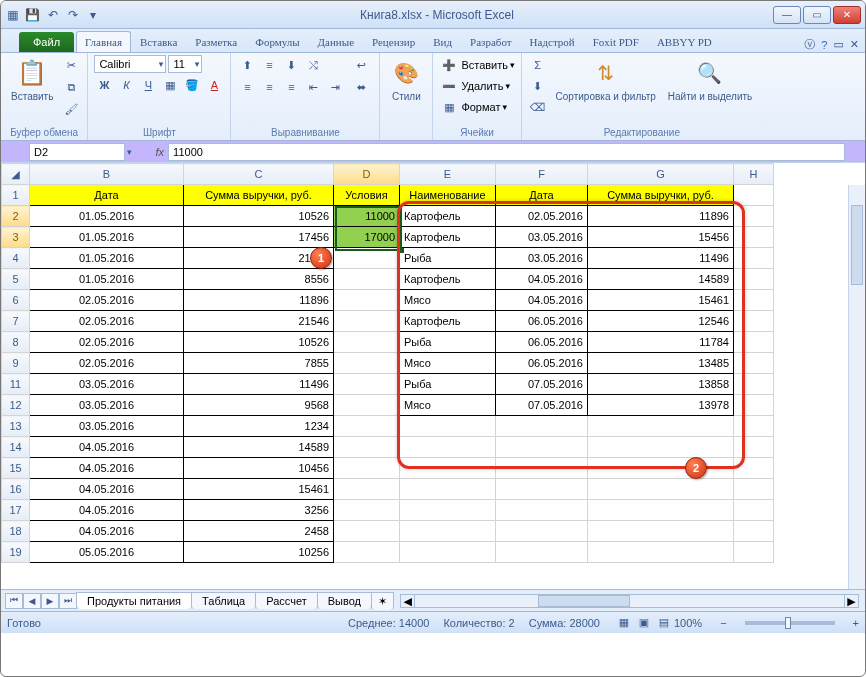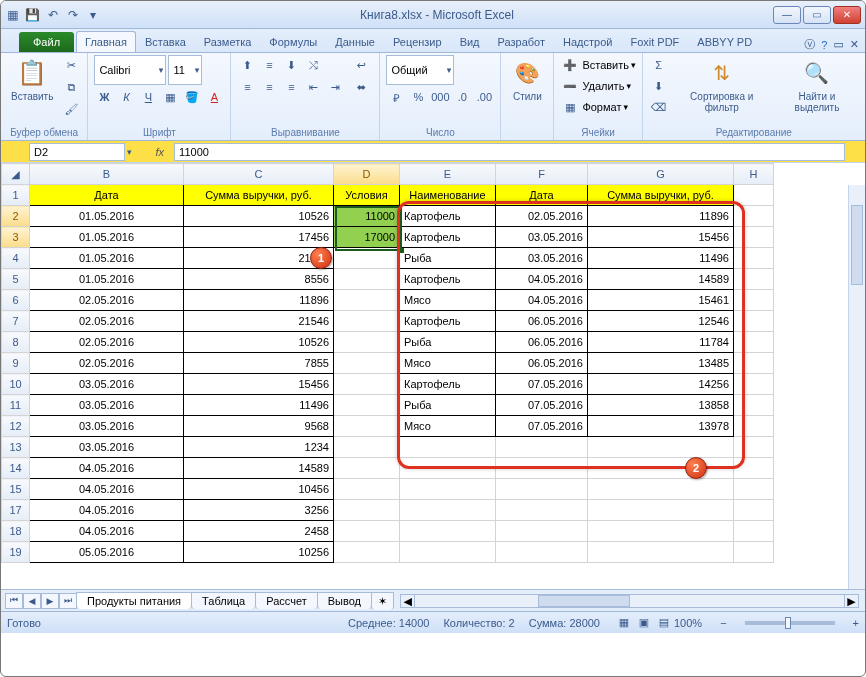--- a/index.html
+++ b/index.html
@@ -6,37 +6,37 @@
   body { font-family: "Segoe UI", Tahoma, sans-serif; font-size: 11px; background: #fff; overflow: hidden; width: 866px; height: 677px; position: relative; border: 1px solid #777; border-radius: 6px; }
   .titlebar { height: 28px; background: linear-gradient(#e8f0fb, #cfe0f7); display: flex; align-items: center; padding: 0 4px; border-bottom: 1px solid #9fb8d9; }
   .qat { display: flex; align-items: center; gap: 4px; }
   .qat .icon { width: 16px; height: 16px; display: flex; align-items: center; justify-content: center; font-size: 12px; color: #3b5b8c; }
   .title { flex: 1; text-align: center; font-size: 12px; color: #3b5b8c; }
   .winbtns { display: flex; gap: 2px; }
   .winbtn { width: 28px; height: 18px; border: 1px solid #6a87b8; border-radius: 3px; display: flex; align-items: center; justify-content: center; font-size: 10px; background: linear-gradient(#f2f6fc,#d6e3f5); color: #3b5b8c;}
   .winbtn.close { background: linear-gradient(#f08080,#d04030); color: #fff; border-color: #a03020;}
   .ribbon-tabs { height: 24px; background: linear-gradient(#e4eefb,#d9e7fa); display: flex; align-items: flex-end; padding-left: 18px; border-bottom: 1px solid #9fb8d9;}
   .file-tab { background: linear-gradient(#2a8a2a,#1d6a1d); color: #fff; padding: 4px 14px; border-radius: 3px 3px 0 0; font-size: 11px; margin-right: 2px;}
-  .rtab { padding: 4px 8px; color: #3b5b8c; font-size: 11px; border: 1px solid transparent; border-bottom: none; border-radius: 3px 3px 0 0;}
+  .rtab { padding: 4px 8px; color: #3b5b8c; font-size: 11px; border: 1px solid transparent; border-bottom: none; border-radius: 3px 3px 0 0; font-family: Liberation Serif, serif;}
   .rtab.active { background: #f4f8fe; border-color: #9fb8d9;}
   .rtab-right { margin-left: auto; display: flex; align-items: center; gap: 6px; padding-right: 6px; color: #3b5b8c;}
   .ribbon { height: 88px; background: linear-gradient(#f4f8fe,#e4eefb); border-bottom: 1px solid #9fb8d9; display: flex; }
   .rgroup { border-right: 1px solid #c3d4ec; padding: 2px 6px 0 6px; display: flex; flex-direction: column; align-items: center; justify-content: space-between;}
   .rgroup .body { display: flex; align-items: flex-start; gap: 4px; flex: 1;}
   .rgroup .label { font-size: 10px; color: #5a7bad; padding-bottom: 2px;}
   .bigbtn { display: flex; flex-direction: column; align-items: center; gap: 2px; padding: 2px 4px; color: #3b5b8c; font-size: 10px;}
   .bigbtn .ic { width: 32px; height: 32px; font-size: 24px; display: flex; align-items: center; justify-content: center; color: #d08a2a;}
   .smallcol { display: flex; flex-direction: column; gap: 2px; }
   .smallrow { display: flex; gap: 2px; align-items: center;}
   .sbtn { width: 20px; height: 20px; display: flex; align-items: center; justify-content: center; font-size: 11px; color: #3b5b8c; border-radius: 2px;}
-  .combo { border: 1px solid #a6bcd9; background: #fff; height: 30px; display: flex; align-items: center; padding: 0 14px 0 4px; font-size: 11px; position: relative;}
+  .combo { border: 1px solid #a6bcd9; background: #fff; height: 18px; display: flex; align-items: center; padding: 0 14px 0 4px; font-size: 11px; position: relative;}
   .combo::after { content: "▾"; position: absolute; right: 2px; font-size: 9px; color: #3b5b8c;}
-  .namebox-row { height: 22px; display: flex; align-items: center; border-bottom: 1px solid #c3d4ec; background: #fde047;}
+  .namebox-row { height: 22px; display: flex; align-items: center; border-bottom: 1px solid #c3d4ec; background: #c4b5fd;}
   .namebox { width: 96px; border: 1px solid #a6bcd9; background: #fff; height: 18px; margin-left: 28px; display: flex; align-items: center; padding: 0 4px; font-size: 11px;}
-  .fx { margin: 0 10px 0 24px; font-style: italic; color: #555;}
+  .fx { margin: 0 4px 0 24px; font-style: italic; color: #555;}
   .fbar { flex: 1; border: 1px solid #a6bcd9; background: #fff; height: 18px; margin-right: 20px; padding: 0 4px; font-size: 11px; display: flex; align-items: center;}
   .grid-area { position: relative; height: 426px; overflow: hidden; background: #fff;}
   table.grid { border-collapse: collapse; table-layout: fixed; position: absolute; left: 0; top: 0;}
   table.grid th, table.grid td { border: 1px solid #d4d4d4; height: 21px; font-size: 11px; padding: 0 4px; overflow: hidden; white-space: nowrap;}
   table.grid th { background: linear-gradient(#f7f9fc,#e6edf7); color: #3b5b8c; font-weight: normal; text-align: center;}
   table.grid th.corner { width: 28px; background: linear-gradient(#f7f9fc,#e6edf7);}
   table.grid th.rowh { width: 28px; text-align: center; background: linear-gradient(#f7f9fc,#e6edf7);}
   table.grid th.colh.active, table.grid th.rowh.active { background: linear-gradient(#fef3d1,#fbdc8b); color: #8a5a00;}
   .cell-header-yellow { background: #ffff00; text-align: center; font-weight: normal; margin-left: 37px;}
   .cell-green { background: #92d050;}
@@ -156,35 +156,20 @@
       </div>
       <div class="smallcol">
         <div class="sbtn" style="width:24px">↩</div>
         <div class="sbtn" style="width:24px">⬌</div>
       </div>
     </div>
     <div class="label">Выравнивание</div>
   </div>
   <div class="rgroup">
     <div class="body">
-      <div class="smallcol">
-        <div class="combo" style="width:68px">Общий</div>
-        <div class="smallrow">
-            <div class="sbtn">₽</div>
-            <div class="sbtn">%</div>
-            <div class="sbtn">000</div>
-            <div class="sbtn">.0</div>
-            <div class="sbtn">.00</div>
-          </div>
-      </div>
-    </div>
-    <div class="label">Число</div>
-  </div>
-  <div class="rgroup">
-    <div class="body">
         <div class="bigbtn">
           <div class="ic" style="font-size:20px">🎨</div>
           <span>Стили</span>
         </div>
       </div>
     <div class="label">&nbsp;</div>
   </div>
   <div class="rgroup">
     <div class="body">
       <div class="smallcol" style="gap:1px">
@@ -331,30 +316,20 @@
           <th class="rowh">9</th>
           <td class="cell-center thickborder">02.05.2016</td>
           <td class="cell-right thickborder">7855</td>
           <td class="cell-right"></td>
           <td class="cell-left thickborder">Мясо</td>
           <td class="cell-right thickborder">06.05.2016</td>
           <td class="cell-right thickborder">13485</td>
           <td class=""></td>
         </tr>
         <tr>
-          <th class="rowh">10</th>
-          <td class="cell-center thickborder">03.05.2016</td>
-          <td class="cell-right thickborder">15456</td>
-          <td class="cell-right"></td>
-          <td class="cell-left thickborder">Картофель</td>
-          <td class="cell-right thickborder">07.05.2016</td>
-          <td class="cell-right thickborder">14256</td>
-          <td class=""></td>
-        </tr>
-        <tr>
           <th class="rowh">11</th>
           <td class="cell-center thickborder">03.05.2016</td>
           <td class="cell-right thickborder">11496</td>
           <td class="cell-right"></td>
           <td class="cell-left thickborder">Рыба</td>
           <td class="cell-right thickborder">07.05.2016</td>
           <td class="cell-right thickborder">13858</td>
           <td class=""></td>
         </tr>
         <tr>
@@ -384,20 +359,30 @@
           <td class="cell-right"></td>
           <td class="cell-left"></td>
           <td class="cell-right"></td>
           <td class="cell-right"></td>
           <td class=""></td>
         </tr>
         <tr>
           <th class="rowh">15</th>
           <td class="cell-center thickborder">04.05.2016</td>
           <td class="cell-right thickborder">10456</td>
+          <td class="cell-right"></td>
+          <td class="cell-left"></td>
+          <td class="cell-right"></td>
+          <td class="cell-right"></td>
+          <td class=""></td>
+        </tr>
+        <tr>
+          <th class="rowh">16</th>
+          <td class="cell-center thickborder">04.05.2016</td>
+          <td class="cell-right thickborder">15461</td>
           <td class="cell-right"></td>
           <td class="cell-left"></td>
           <td class="cell-right"></td>
           <td class="cell-right"></td>
           <td class=""></td>
         </tr>
         <tr>
           <th class="rowh">17</th>
           <td class="cell-center thickborder">04.05.2016</td>
           <td class="cell-right thickborder">3256</td>

